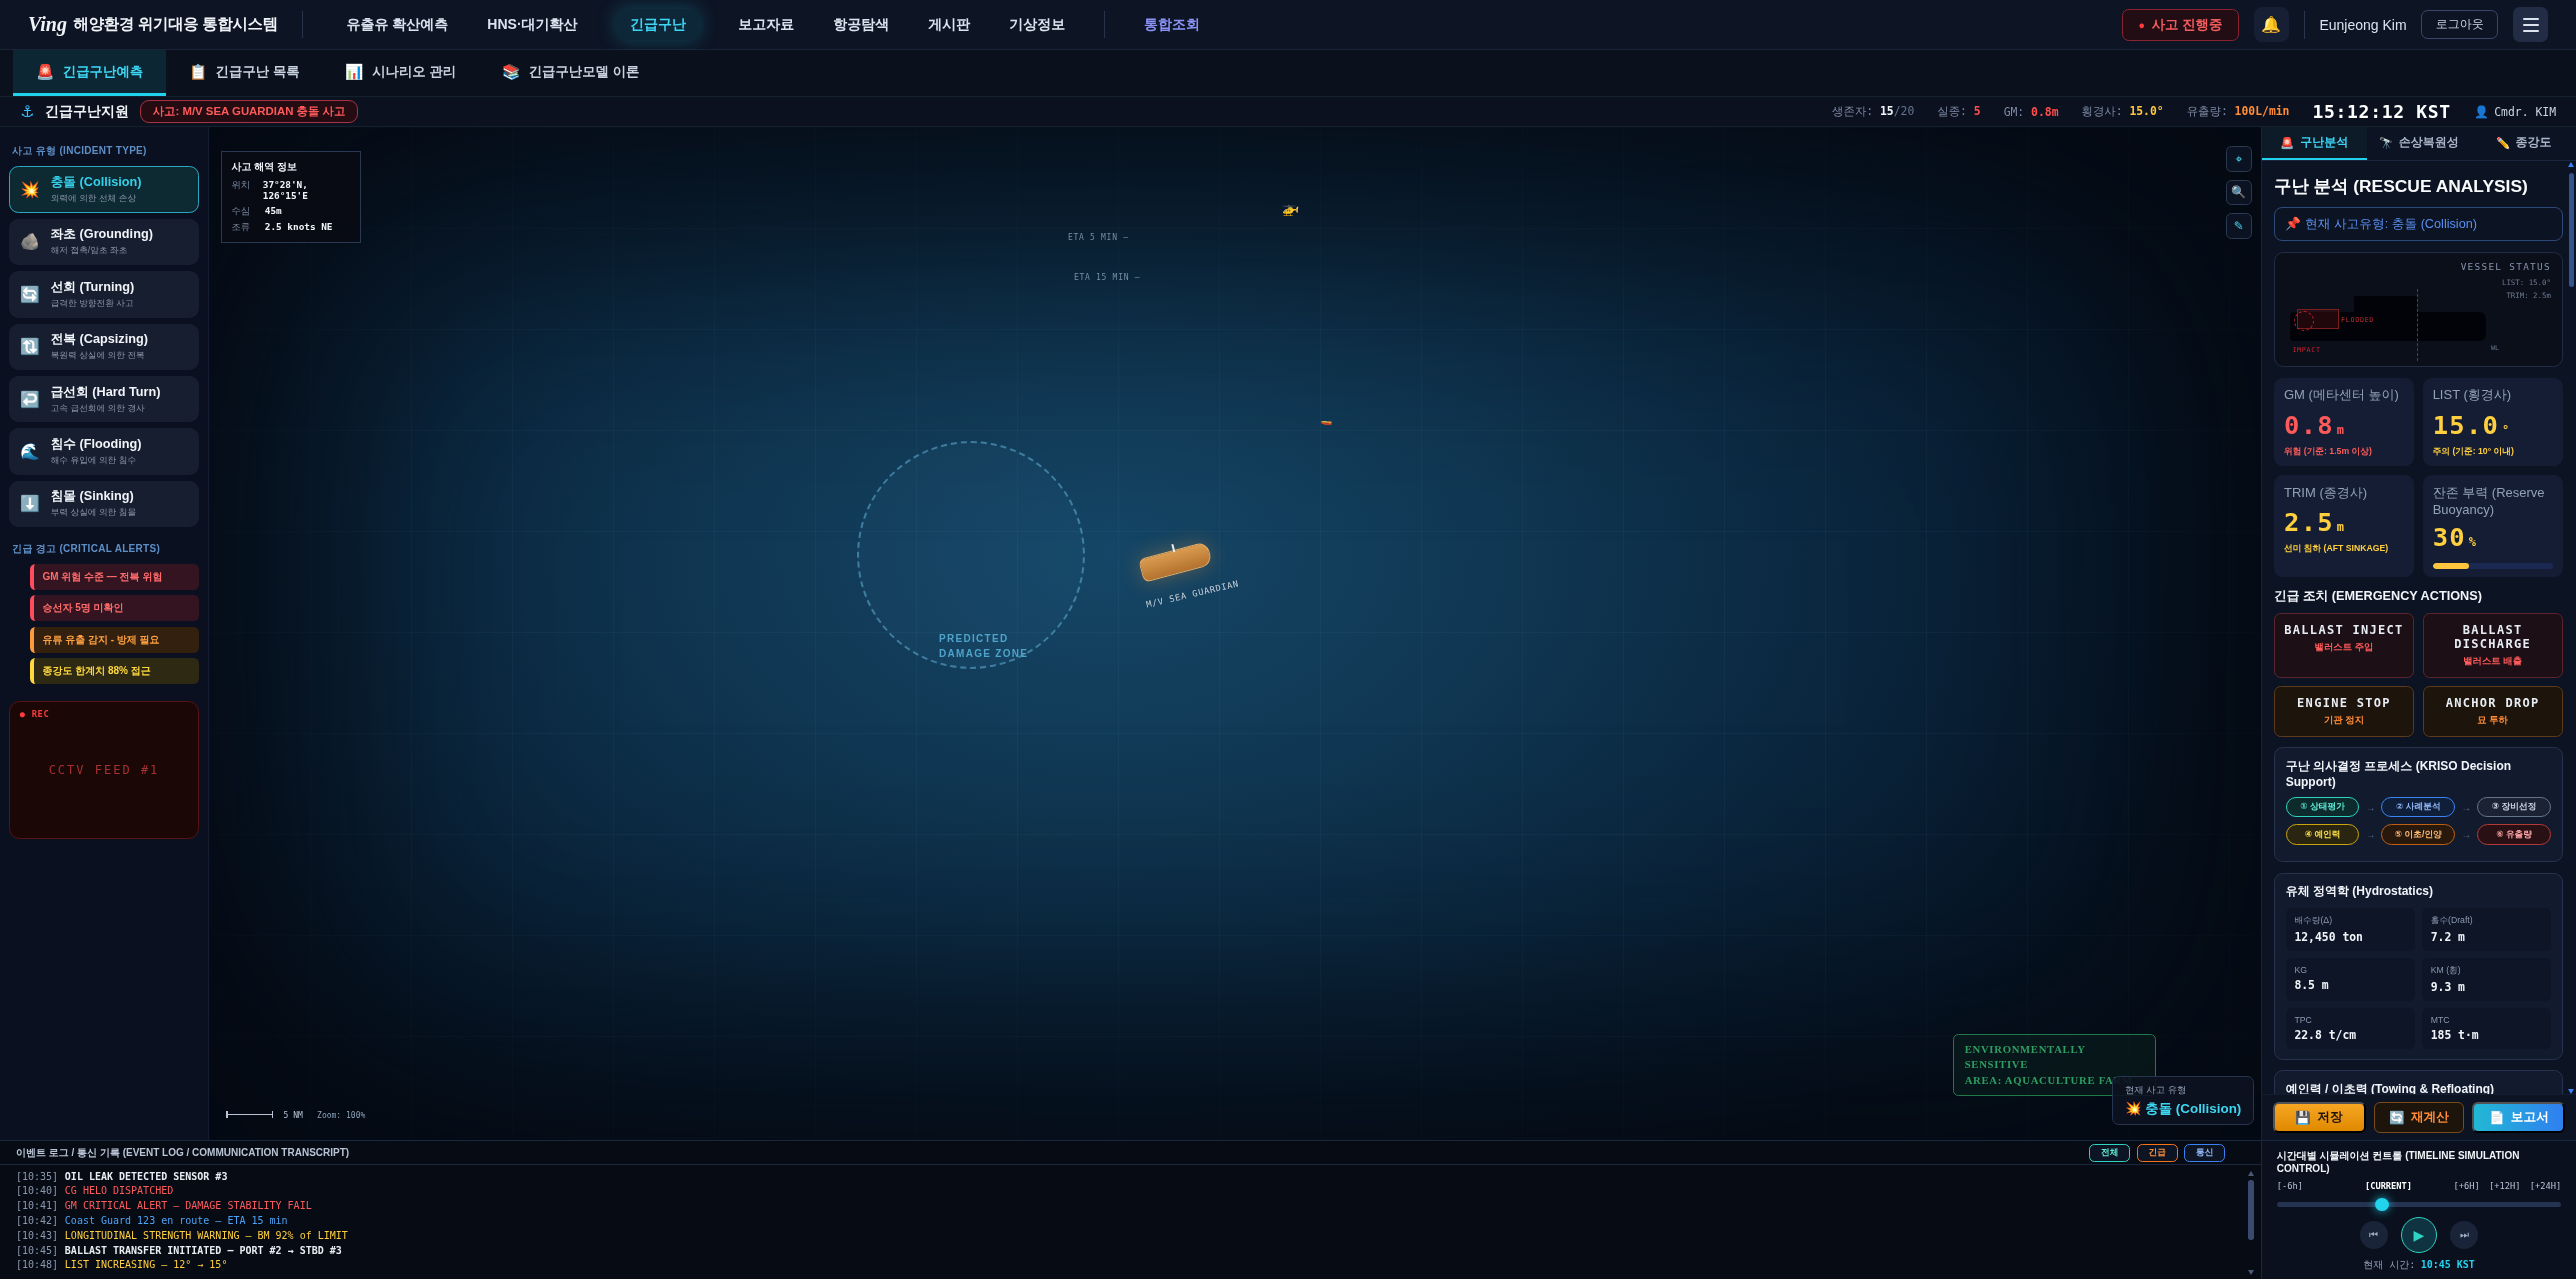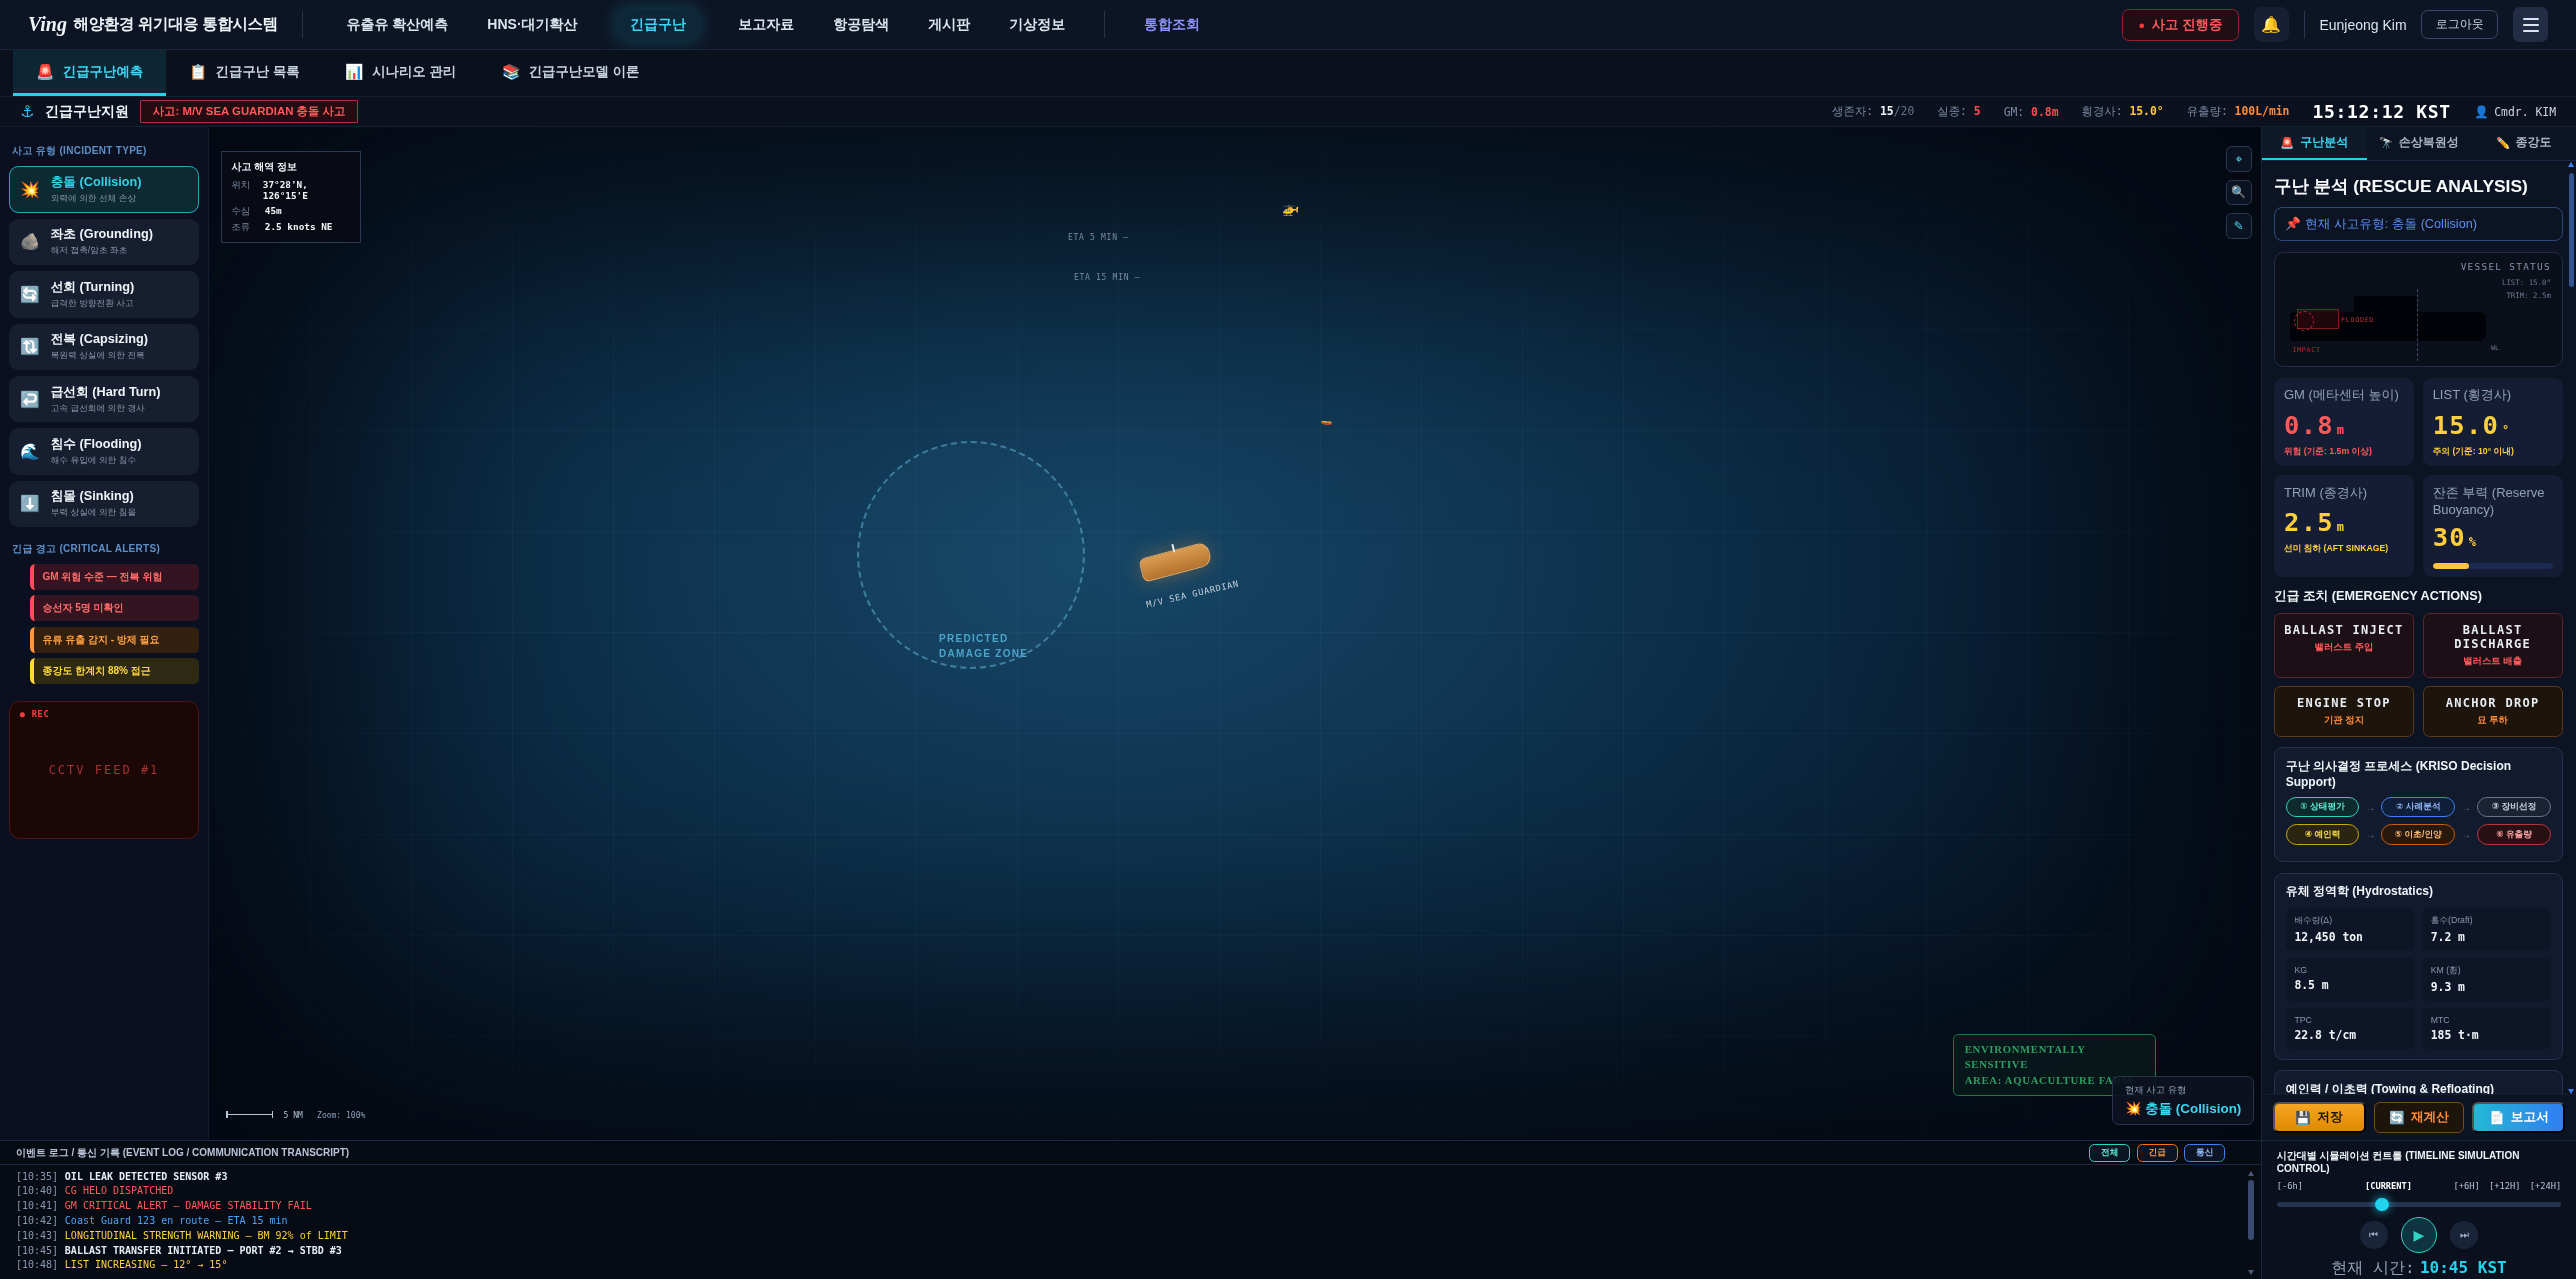--- a/index.html
+++ b/index.html
@@ -47,21 +47,21 @@
   .tab .t-icon { font-size:14.8px; }
   .tab.active { color:#3dd6f5; background:#0c2733; border-bottom-color:#22d3ee; }
 
   
   .statusbar { position:absolute; top:97px; left:0; width:2576px; height:30px; background:#0b111f;
     border-bottom:0.7px solid #15202f; display:flex; align-items:center; justify-content:space-between; padding:0 20px; }
   .sb-left { display:flex; align-items:center; gap:10.7px; }
   .anchor-ic { color:#38bdf8; font-size:16px; }
   .sb-title { font-size:14px; font-weight:bold; color:#f1f5f9; }
   .sb-incident { border:0.7px solid #a63344; background:#250b12; color:#ff5a5a; font-size:11.4px; font-weight:bold;
-    padding:3.4px 12px; border-radius:1px; }
+    padding:3.4px 12px; border-radius:9px; }
   .sb-right { display:flex; align-items:center; gap:23px; font-size:11.4px; }
   .m-label { color:#7d8aa3; }
   .m-sub { color:#66738c; }
   .v-white { color:#f1f5f9; font-weight:bold; }
   .v-red { color:#ff4d4d; font-weight:bold; }
   .v-yellow { color:#ffc53d; font-weight:bold; }
   .v-orange { color:#ff8c38; font-weight:bold; }
   .sb-clock { font-size:18px; font-weight:bold; color:#ffffff; letter-spacing:0.7px; }
   .sb-cmdr { display:flex; gap:5.4px; align-items:center; color:#cbd5e1; font-size:11.4px; }
   .cmdr-ic { color:#8b5cf6; font-size:12px; }
@@ -226,21 +226,21 @@
   .mk-current { font-weight:bold; color:#ffffff; }
   .mk-right { display:flex; gap:9.4px; position:absolute; right:0; top:1.3px; }
   .tl-slider { position:relative; height:13.4px; margin-top:2.7px; }
   .tl-track { position:absolute; top:5.4px; left:0; right:0; height:4.7px; background:#243350; border-radius:2.7px; }
   .tl-knob { position:absolute; top:0.7px; width:13.4px; height:13.4px; margin-left:-6.7px; background:#22d3ee; border-radius:50%;
     box-shadow:0 0 9.4px rgba(34,211,238,.8); }
   .tl-buttons { display:flex; justify-content:center; align-items:center; gap:13.4px; margin-top:6.7px; }
   .tl-btn { width:28px; height:28px; border-radius:50%; background:#1a2438; color:#9fb0c8; display:flex;
     align-items:center; justify-content:center; font-size:10px; cursor:pointer; }
   .tl-play { width:36px; height:36px; background:#0f3340; border:1.3px solid #2dd4bf; color:#2dd4bf; font-size:14px; }
-  .tl-time { text-align:center; margin-top:5.4px; font-size:16px; color:#93a1b8; }
+  .tl-time { text-align:center; margin-top:5.4px; font-size:10px; color:#93a1b8; }
   .tl-time b { color:#22d3ee; margin-left:5.4px; }
 </style>
 </head>
 <body>
 
 <div class="app">
 
   <header class="navbar">
     <div class="nav-left">
       <div class="logo">

